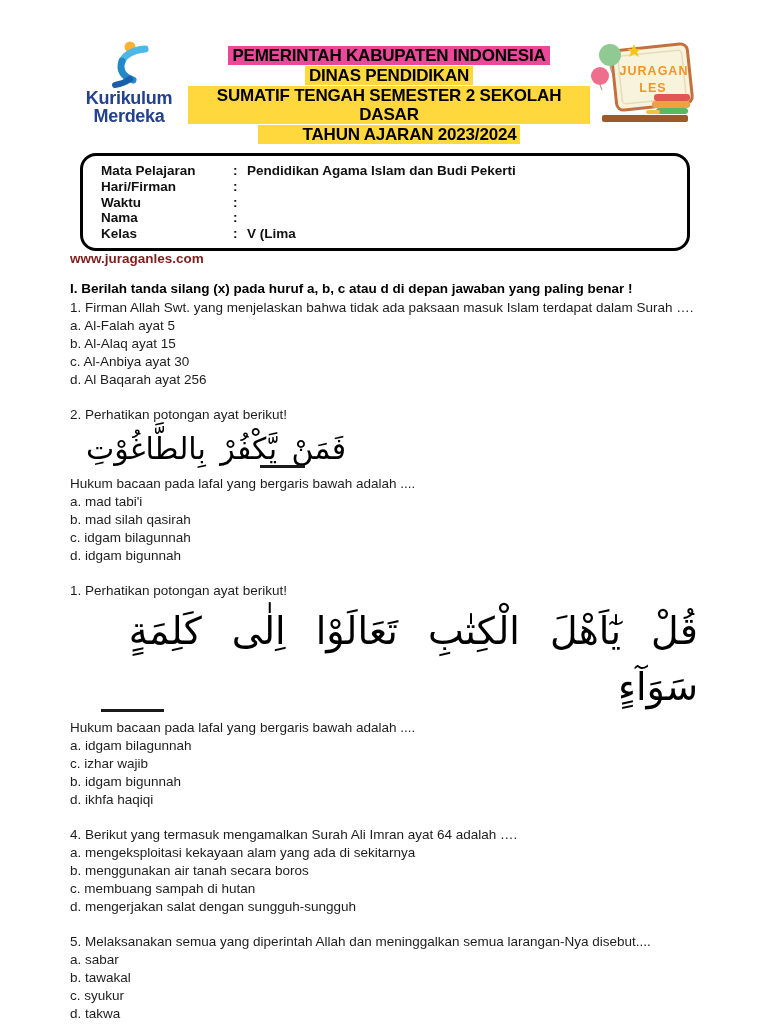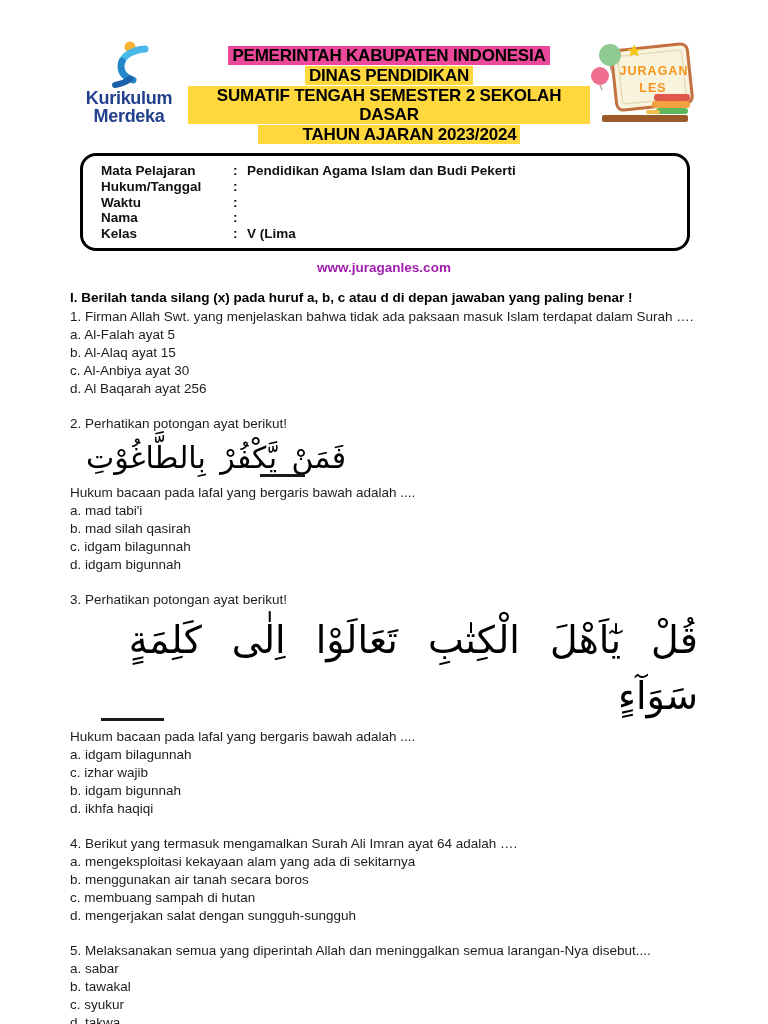--- a/index.html
+++ b/index.html
@@ -30,21 +30,21 @@
   }
   .jl-logo { width:108px; flex:0 0 108px; }
   
   .info-box {
     margin:8px 8px 0 10px;
     border:3px solid #000;
     border-radius:16px;
     padding:7px 16px 6px 18px;
   }
   .info-row { display:grid; grid-template-columns:132px 14px auto; font-weight:bold; font-size:13.5px; line-height:15.8px; color:#111; }
-  .website { text-align:center; font-weight:bold; font-size:13.5px; margin-top:9px; color:#a21caf; }
+  .website { text-align:left; font-weight:bold; font-size:13.5px; color:#7f1d1d; }
   
   .section-line { font-weight:bold; font-size:13.5px; line-height:17px; margin-top:14px; color:#000; }
   .question { margin-top:17px; }
   #questions .question:first-child { margin-top:2px; }
   .q-text { font-size:13.5px; line-height:18px; max-width:640px; }
   .options .option { font-size:13.5px; line-height:18px; }
   .q-subtext { font-size:13.5px; line-height:18px; margin-top:1px; }
   .arabic-wrap { position:relative; display:inline-block; margin:3px 0 3px 0; }
   .arabic { font-family:"DejaVu Sans", sans-serif; color:#000; display:inline-block; }
   .aq2 .arabic { font-size:30px; line-height:44px; word-spacing:5px;margin-left:16px; }
@@ -106,21 +106,21 @@
     </div>
   </div>
 
   <div class="info-box" id="info-rows">
       <div class="info-row">
         <span>Mata Pelajaran</span>
         <span>:</span>
         <span>Pendidikan Agama Islam dan Budi Pekerti</span>
       </div>
       <div class="info-row">
-        <span>Hukum/Tanggal</span>
+        <span>Hari/Firman</span>
         <span>:</span>
         <span></span>
       </div>
       <div class="info-row">
         <span>Waktu</span>
         <span>:</span>
         <span></span>
       </div>
       <div class="info-row">
         <span>Nama</span>
@@ -153,21 +153,21 @@
         <div class="arabic-row"><div class="arabic-wrap aq2"><span class="arabic" dir="rtl">فَمَنْ يَّكْفُرْ بِالطَّاغُوْتِ</span><span class="ubar"></span></div></div>
         <div class="q-subtext">Hukum bacaan pada lafal yang bergaris bawah adalah ....</div>
         <div class="options">
           <div class="option">a. mad tabi'i</div>
           <div class="option">b. mad silah qasirah</div>
           <div class="option">c. idgam bilagunnah</div>
           <div class="option">d. idgam bigunnah</div>
         </div>
       </div>
       <div class="question">
-        <div class="q-text">3. Perhatikan potongan ayat berikut!</div>
+        <div class="q-text">1. Perhatikan potongan ayat berikut!</div>
         <div class="arabic-row"><div class="arabic-wrap aq3"><span class="arabic" dir="rtl">قُلْ يٰٓاَهْلَ الْكِتٰبِ تَعَالَوْا اِلٰى كَلِمَةٍ سَوَآءٍ</span><span class="ubar"></span></div></div>
         <div class="q-subtext">Hukum bacaan pada lafal yang bergaris bawah adalah ....</div>
         <div class="options">
           <div class="option">a. idgam bilagunnah</div>
           <div class="option">c. izhar wajib</div>
           <div class="option">b. idgam bigunnah</div>
           <div class="option">d. ikhfa haqiqi</div>
         </div>
       </div>
       <div class="question">

